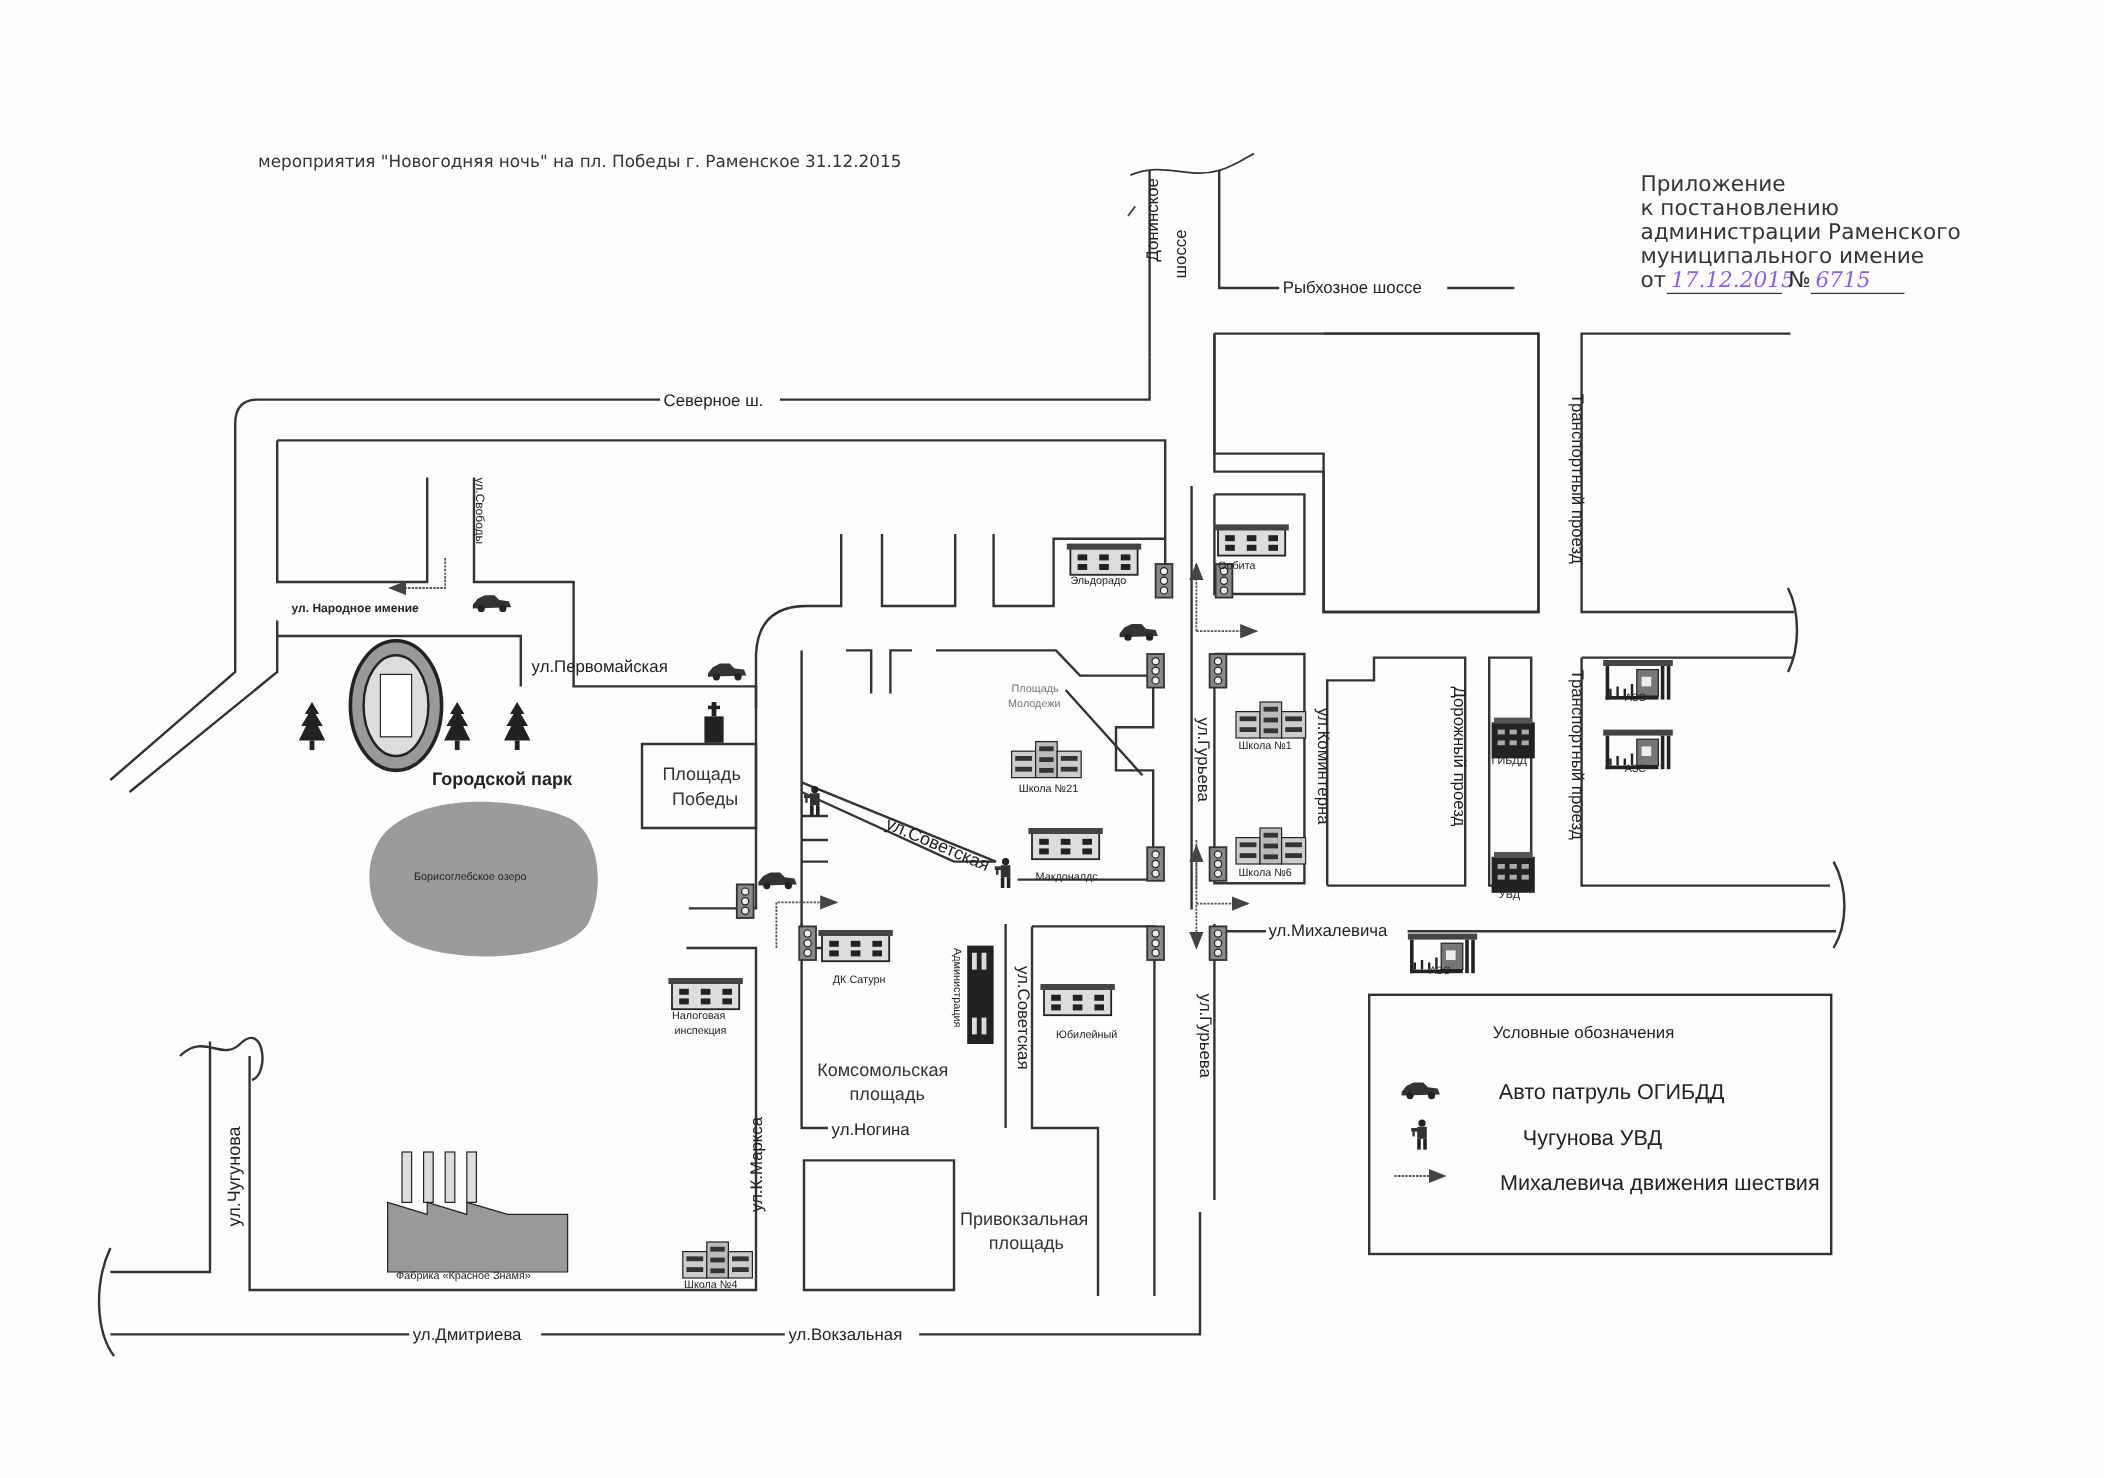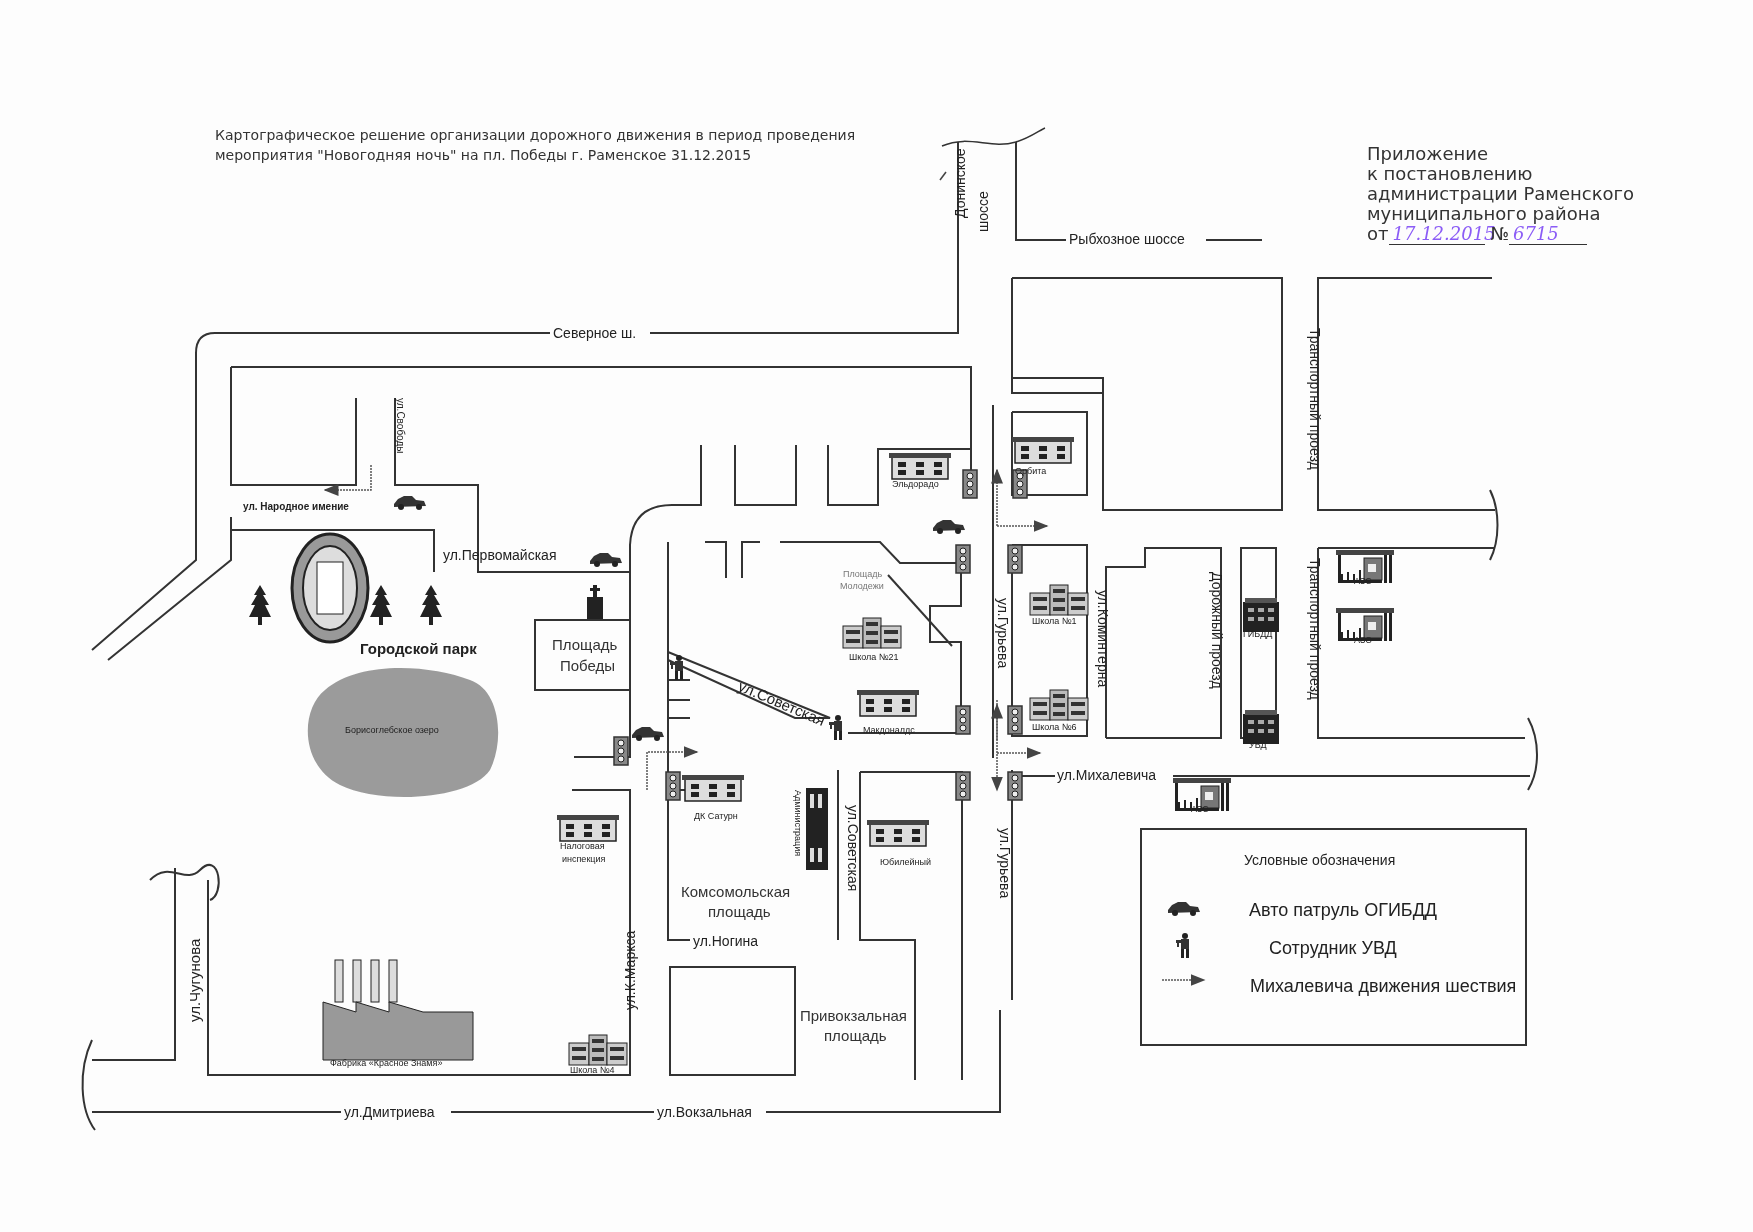--- a/index.html
+++ b/index.html
@@ -15,29 +15,28 @@
   .lbl-md { font-size:15px; fill:#333; font-family:"Liberation Sans", sans-serif; }
   .arrow { stroke:#555; stroke-width:1.5; stroke-dasharray:2 1; fill:none; }
   #legend { left:1140px; top:828px; width:383px; height:214px; border:2px solid #333; background:#fdfdfd;text-align:right; }
   #legend .lt { position:absolute; left:102px; top:22px; font-size:14px; }
   #legend .row { position:absolute; font-size:18px; }
 </style>
 </head>
 <body>
 
 <div id="title" class="abs">
-  <div>Картографическое решение организации дорожного движения в период проведения</div>
   <div>мероприятия "Новогодняя ночь" на пл. Победы г. Раменское 31.12.2015</div>
 </div>
 
 <div id="appendix" class="abs">
   <div>Приложение</div>
   <div>к постановлению</div>
   <div>администрации Раменского</div>
-  <div>муниципального района</div>
+  <div>муниципального имение</div>
   <div>
     <span>от</span><span class="hand" style="width:88px">17.12.2015</span>
     <span>№</span><span class="hand" style="width:70px">6715</span>
   </div>
 </div>
 
 <svg id="map" width="1753" height="1232" viewBox="0 0 1753 1232">
   <defs>
     <marker id="ah" markerWidth="10" markerHeight="8" refX="9" refY="4" orient="auto">
       <path d="M0,0 L10,4 L0,8 Z" fill="#444"></path>
@@ -306,18 +305,18 @@
 
 <div id="legend" class="abs">
   <div class="lt">Условные обозначения</div>
   <svg class="abs" style="left:22px;top:70px" width="48" height="20">
       <use href="#car" x="4" y="2"></use>
     </svg>
   <div class="row" style="left:107px;top:70px">Авто патруль ОГИБДД</div>
   <svg class="abs" style="left:30px;top:100px" width="30" height="32">
       <use href="#cop" x="4" y="3"></use>
     </svg>
-  <div class="row" style="left:127px;top:108px">Сотрудник УВД</div>
+  <div class="row" style="left:127px;top:108px">Чугунова УВД</div>
   <svg class="abs" style="left:18px;top:143px" width="56" height="14">
       <path class="arrow" d="M2,7 L44,7" marker-end="url(#ah)"></path>
     </svg>
   <div class="row" style="left:108px;top:146px">Михалевича движения шествия</div>
 </div>
 
 </body></html>

